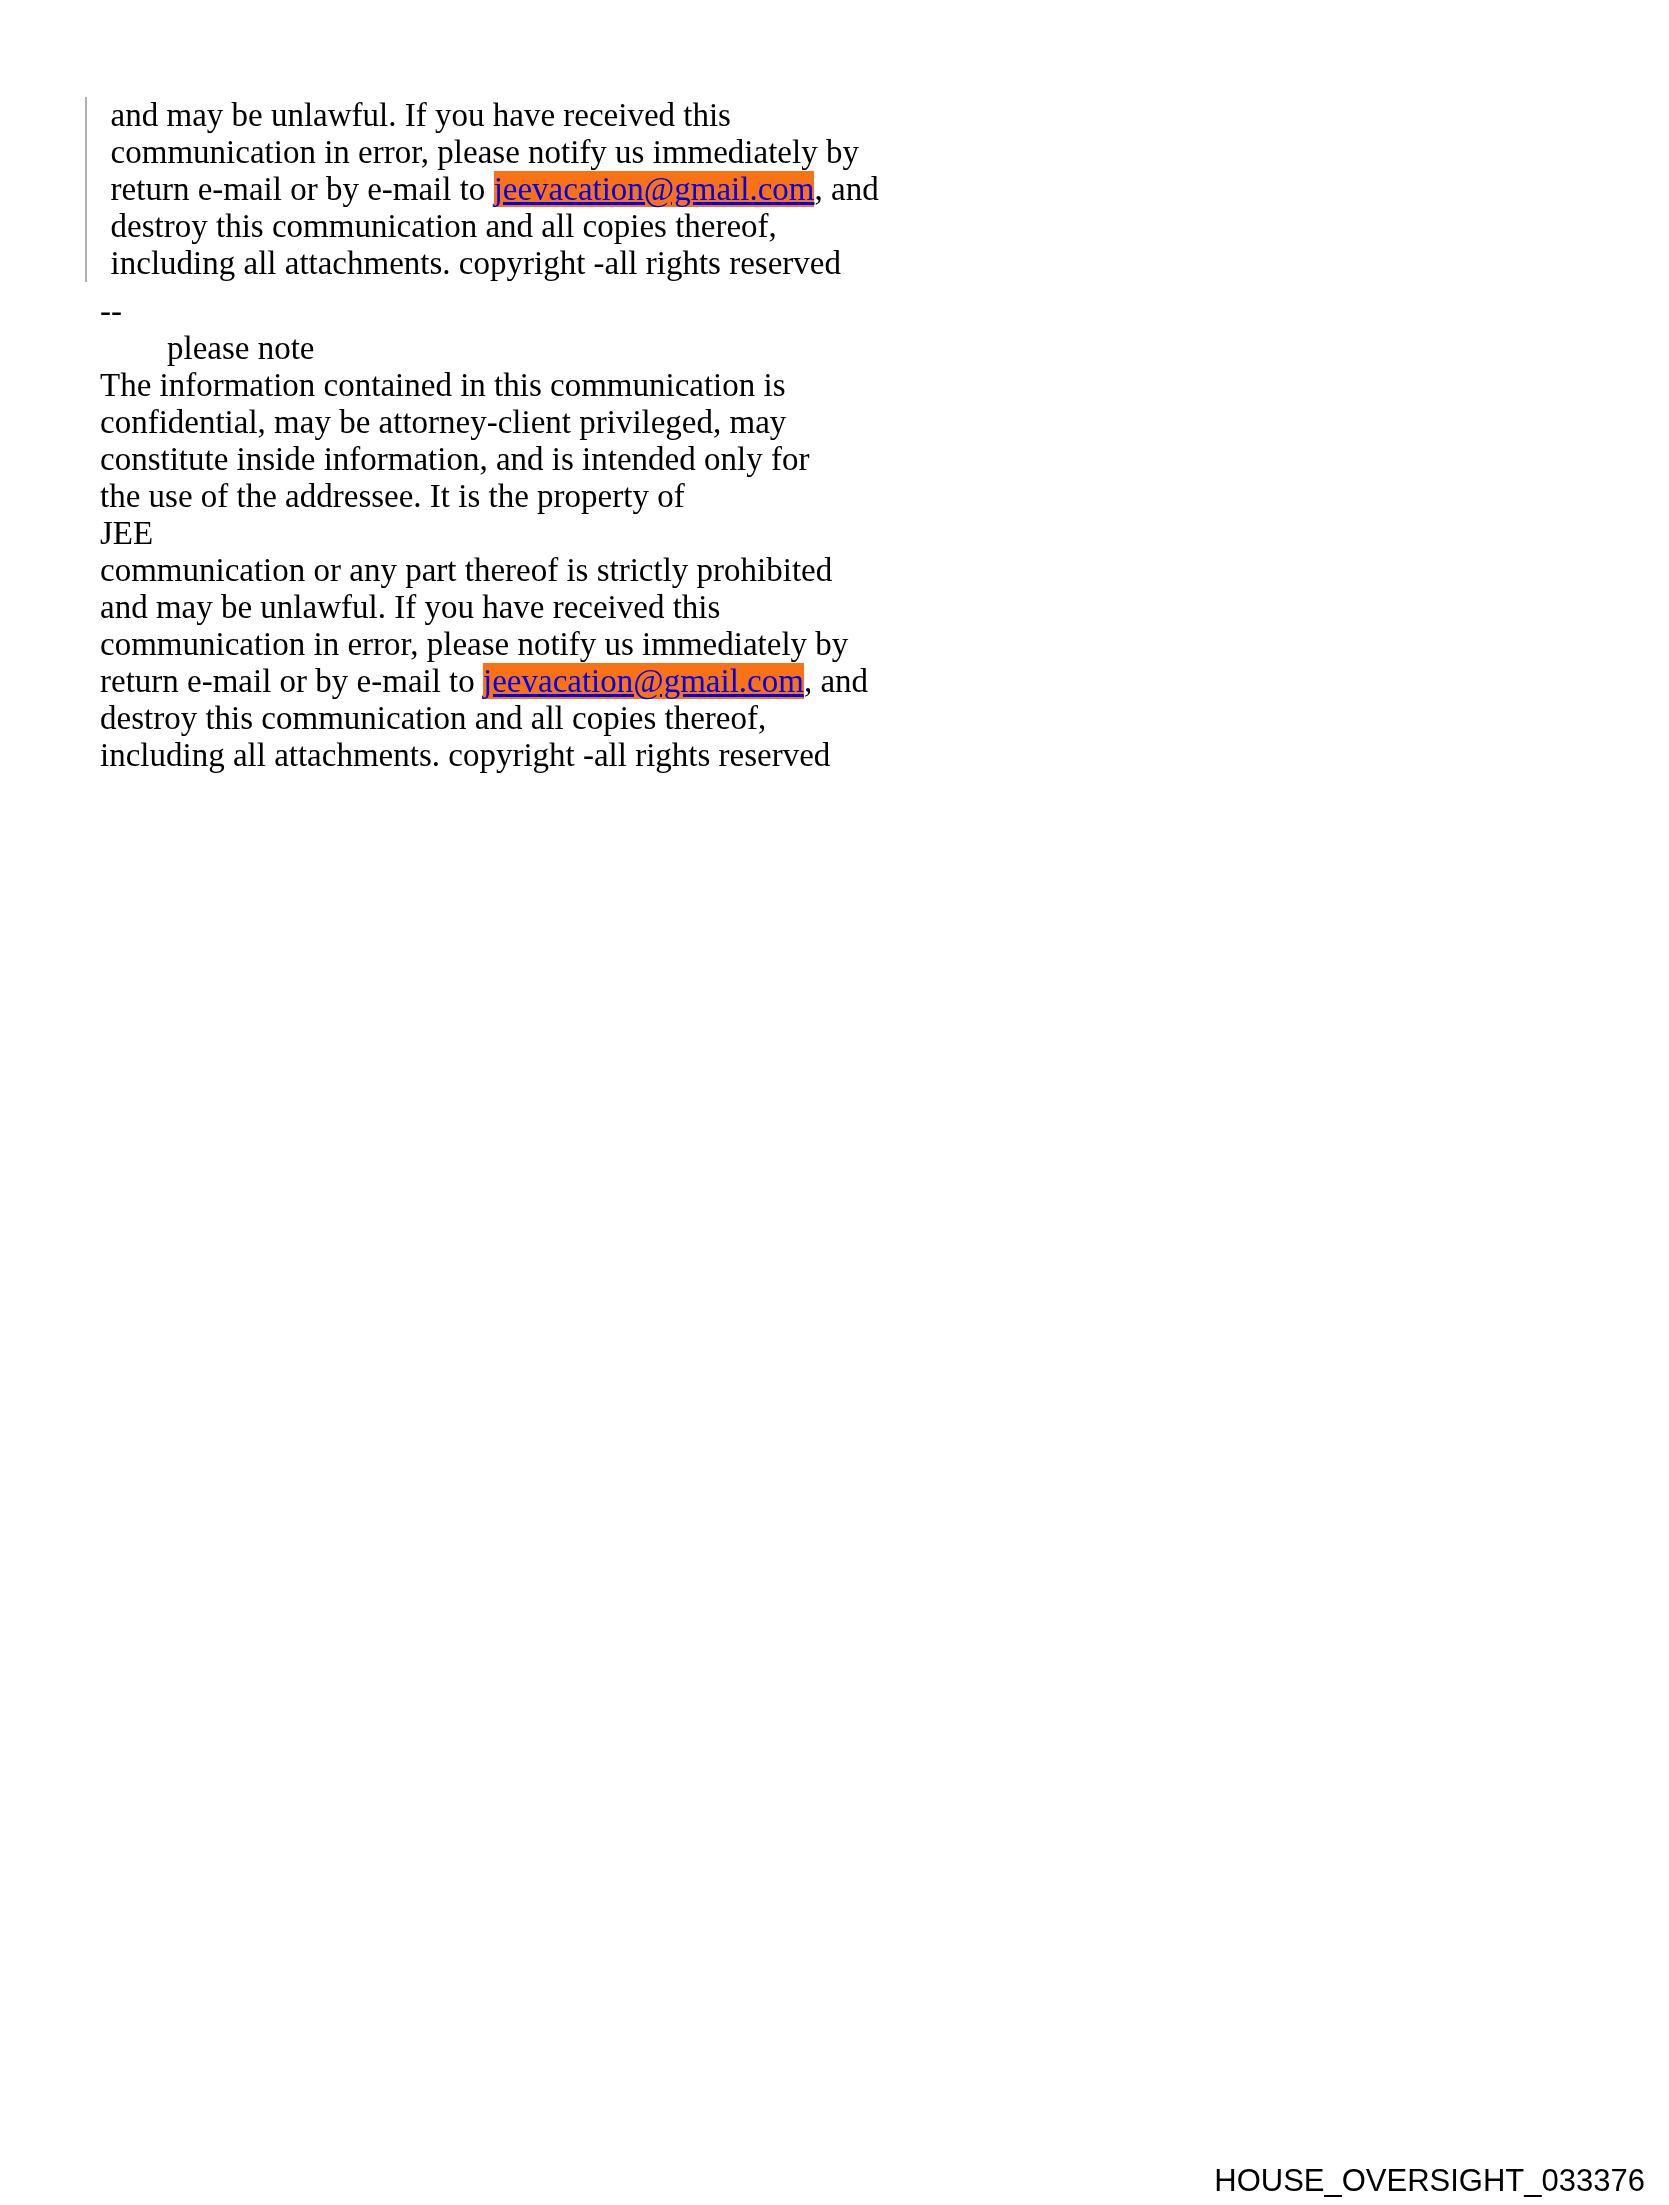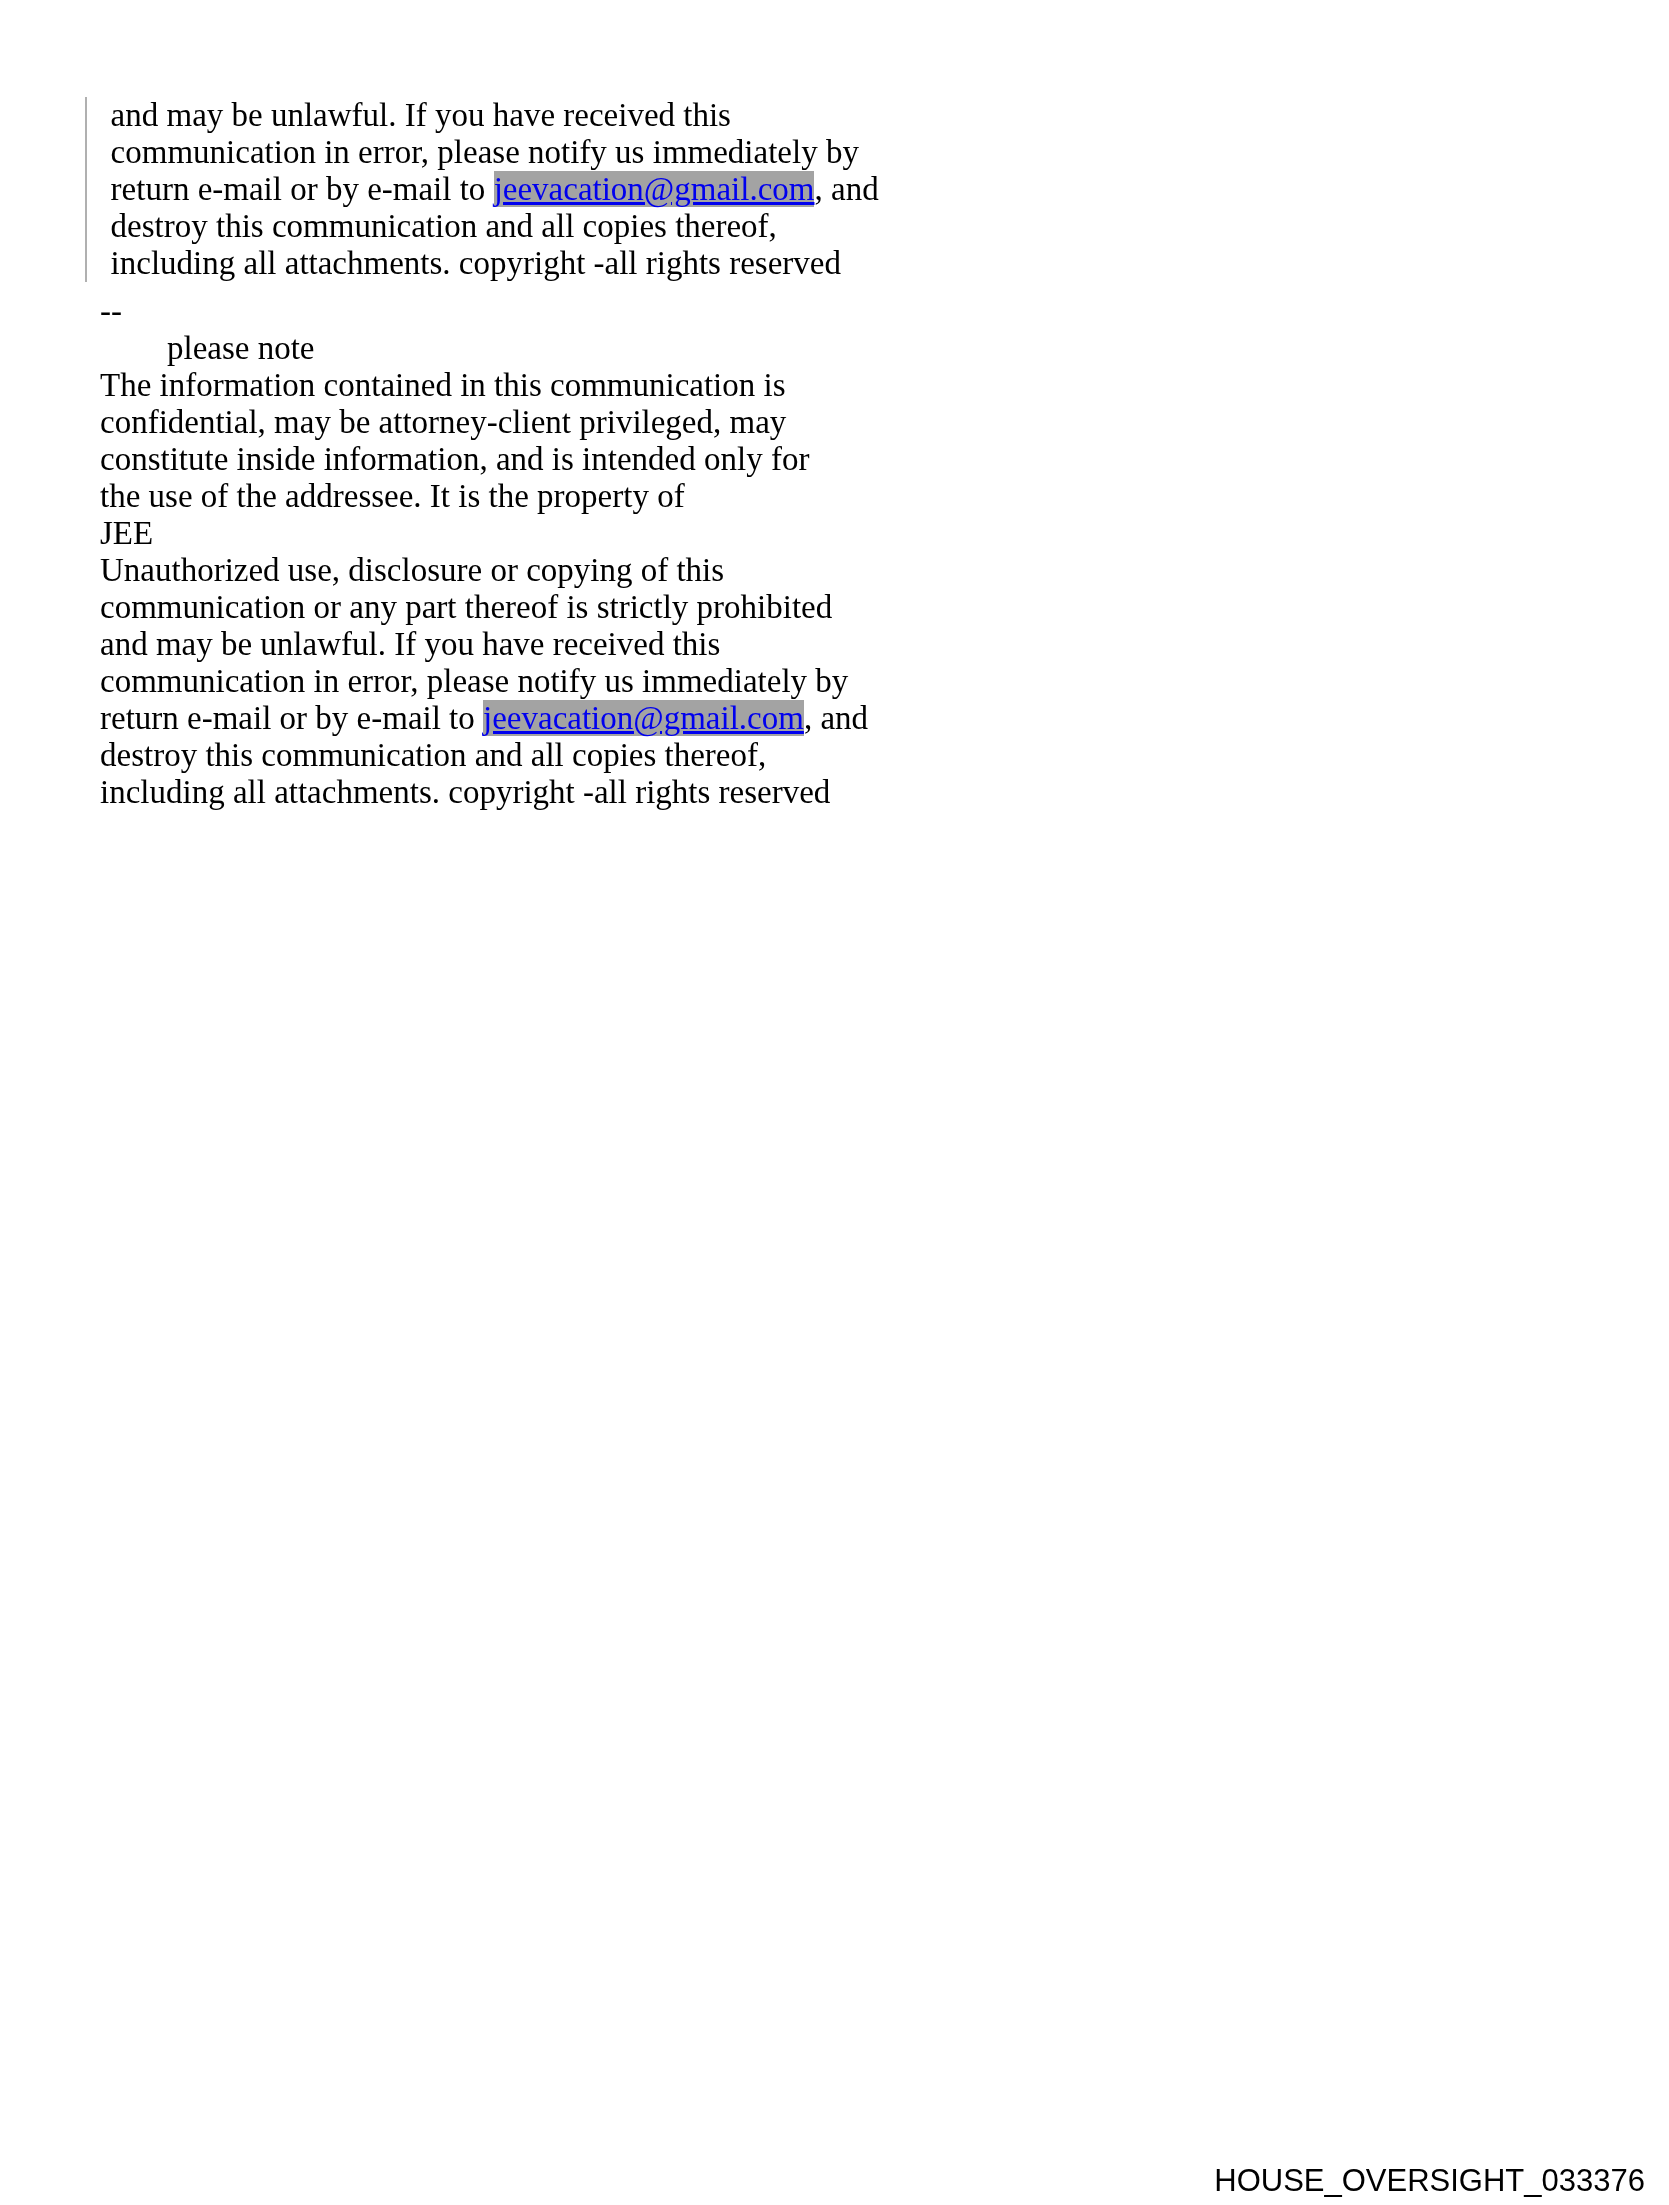--- a/index.html
+++ b/index.html
@@ -37,21 +37,21 @@
   }
   .line {
     white-space: pre;
   }
   .line.indented {
     padding-left: 67px;
   }
   a.email-link {
     color: var(--link-color, #0000ee);
     text-decoration: underline;
-    background-color: #a3a3a3;
+    background-color: #f97316;
   }
   .bates {
     position: absolute;
     right: 24px;
     bottom: 9.2px;
     font-family: "Liberation Sans", "DejaVu Sans", sans-serif;
     font-size: 31px;
     line-height: 1;
     color: var(--text-color, #000000);
   }
@@ -72,21 +72,20 @@
 
     <div class="sig-sep line">--</div>
 
     <div class="note-block">
         <div class="line indented"><span>please note</span></div>
         <div class="line"><span>The information contained in this communication is</span></div>
         <div class="line"><span>confidential, may be attorney-client privileged, may</span></div>
         <div class="line"><span>constitute inside information, and is intended only for</span></div>
         <div class="line"><span>the use of the addressee. It is the property of</span></div>
         <div class="line"><span>JEE</span></div>
-        <div class="line"><span>Unauthorized use, disclosure or copying of this</span></div>
         <div class="line"><span>communication or any part thereof is strictly prohibited</span></div>
         <div class="line"><span>and may be unlawful. If you have received this</span></div>
         <div class="line"><span>communication in error, please notify us immediately by</span></div>
         <div class="line"><span>return e-mail or by e-mail to </span><a class="email-link" href="#">jeevacation@gmail.com</a><span>, and</span></div>
         <div class="line"><span>destroy this communication and all copies thereof,</span></div>
         <div class="line"><span>including all attachments. copyright -all rights reserved</span></div>
       </div>
 
   </div>
 

